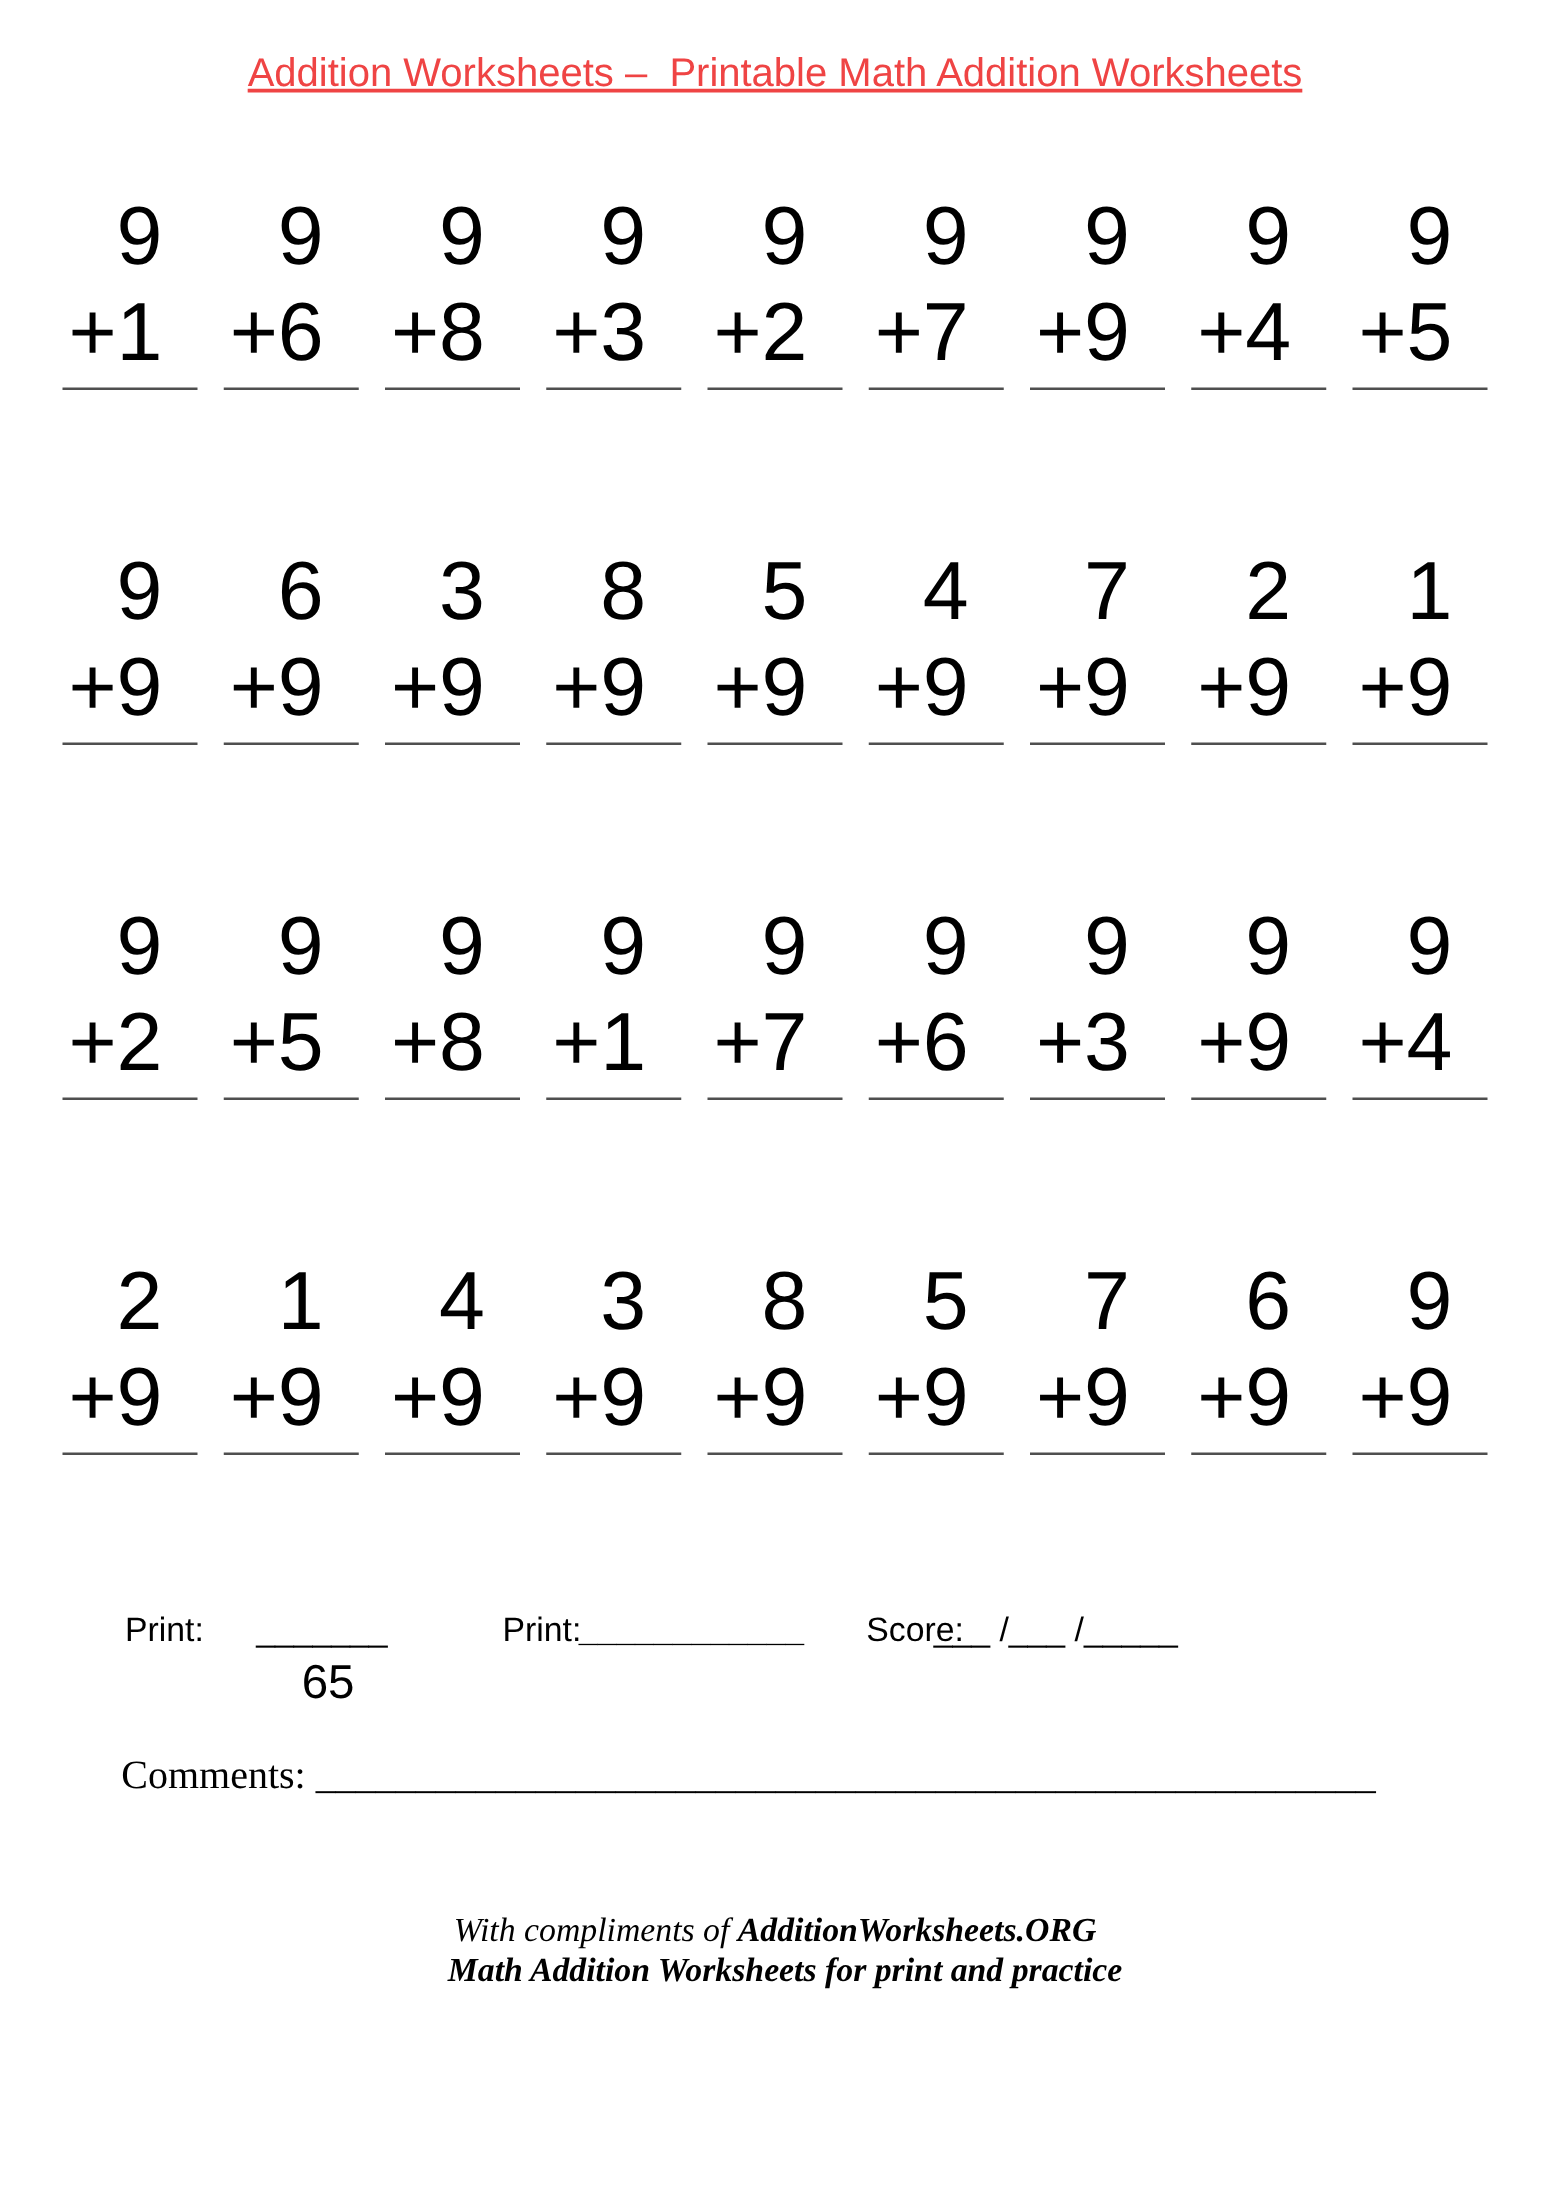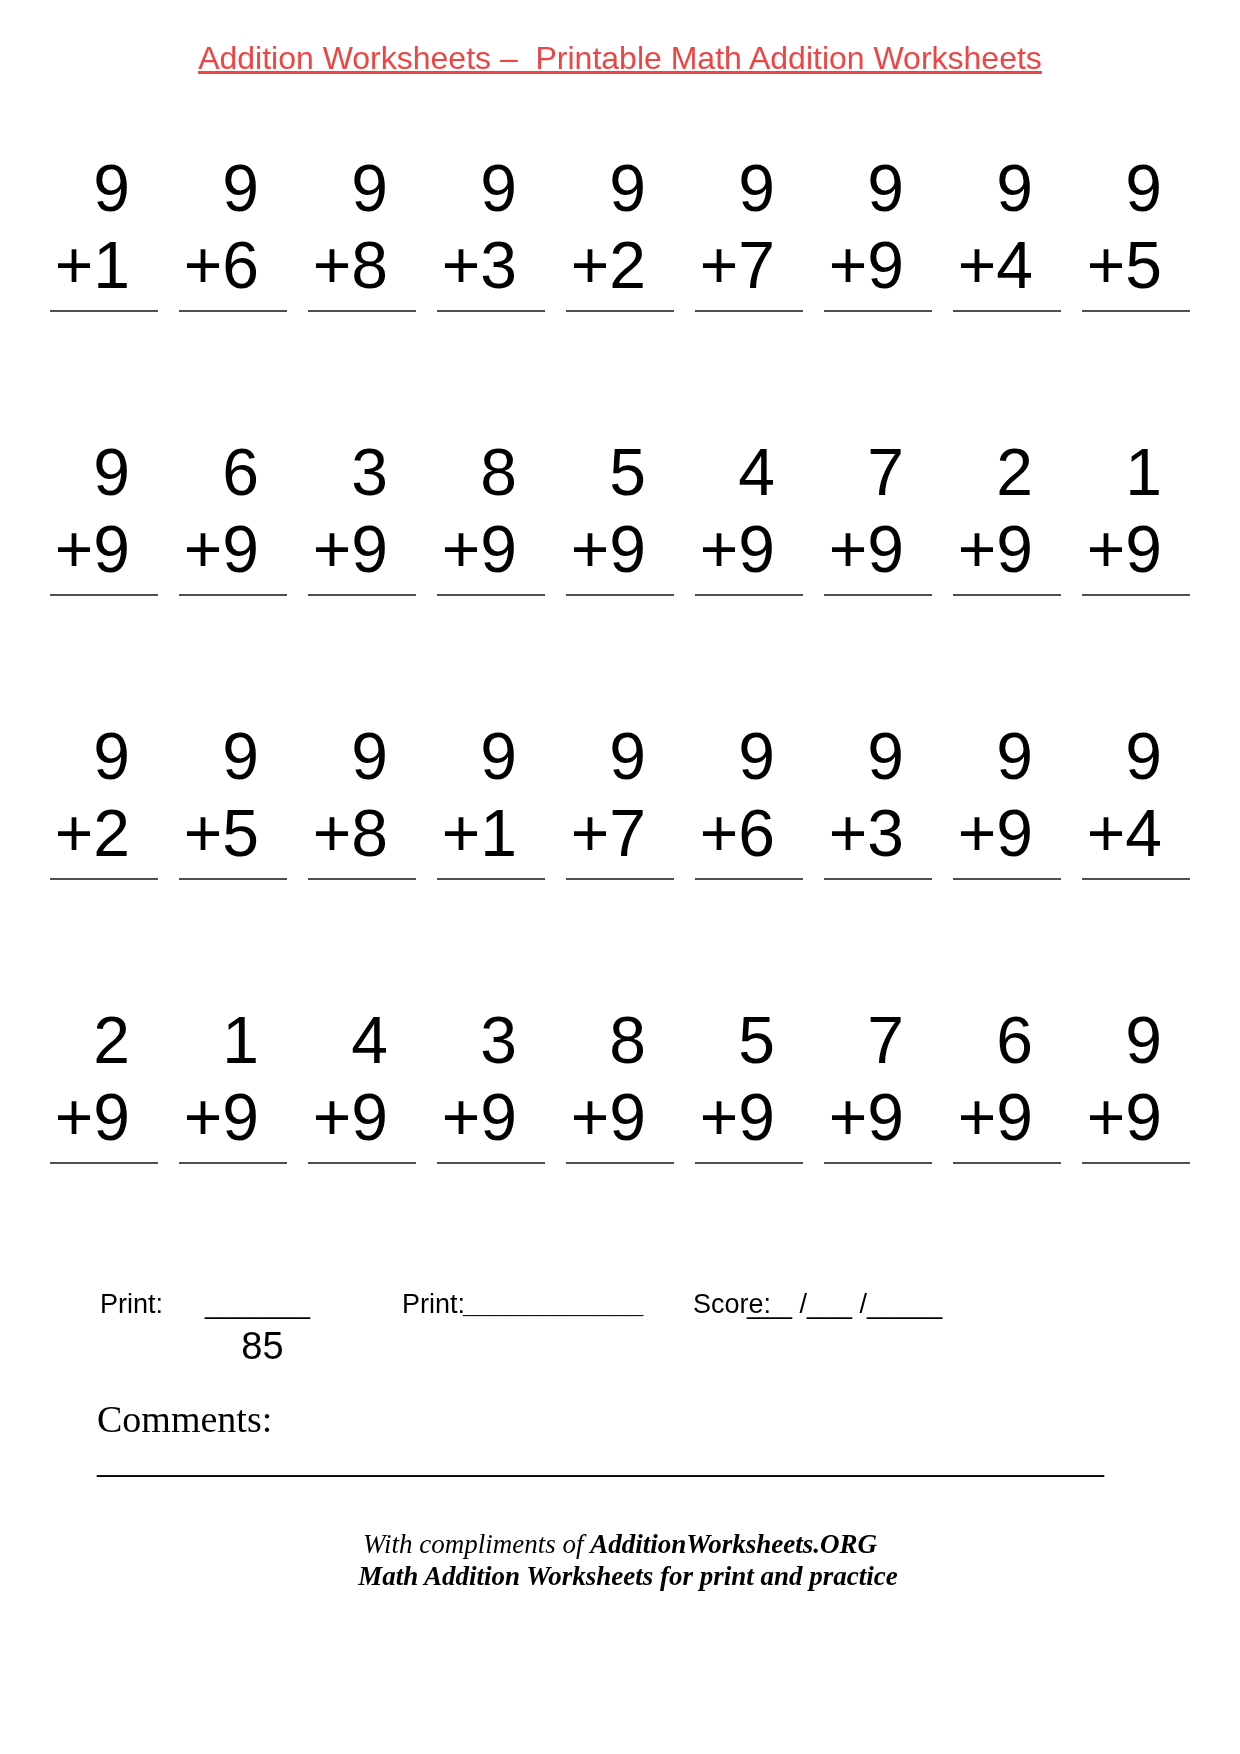--- a/index.html
+++ b/index.html
@@ -29,21 +29,21 @@
   .f-score-blank { position:absolute; left:205px; top:0; }
   .f-score-value { position:absolute; left:205px; top:37px; width:115px; text-align:center;
                    font-size:38px; line-height:44px; }
   .f-name-label  { position:absolute; left:402px; top:0; }
   .f-name-blank  { position:absolute; left:463px; top:0;font-weight:bold; }
   .f-date-label  { position:absolute; left:693px; top:0; }
   .f-date-blank  { position:absolute; left:747px; top:0; white-space:pre; }
 
   
   .comments { position:absolute; top:1399px; left:97px; width:1050px;
-              font-family:"Liberation Serif", serif; font-size:38px; line-height:40px; }
+              font-family:"Liberation Serif", serif; font-size:32px; line-height:40px; }
   .comments .blank { letter-spacing:0; }
 
   
   .credits { position:absolute; top:1528px; left:0; width:100%; text-align:center;
              font-family:"Liberation Serif", serif; font-style:italic;
              font-size:27px; line-height:32px; color:#000; }
   .credits .brand { font-weight:bold; }
   .credits .line2 { font-weight:bold;margin-left:16px; }
 </style>
 </head>
@@ -314,21 +314,21 @@
         <div>+9</div>
       </div>
       <div class="ans" style="border-top-color: rgb(79, 79, 79);"></div>
     </div>
       </div>
     </div>
 
   <div class="fields">
     <span class="f-score-label">Print:</span>
     <span class="f-score-blank blank">_______</span>
-    <span class="f-score-value">85</span>
+    <span class="f-score-value">65</span>
 
     <span class="f-name-label">Print:</span>
     <span class="f-name-blank blank">____________</span>
 
     <span class="f-date-label">Score:</span>
     <span class="f-date-blank blank">___ /___ /_____</span>
   </div>
 
   <div class="comments">
     <span>Comments:</span>

